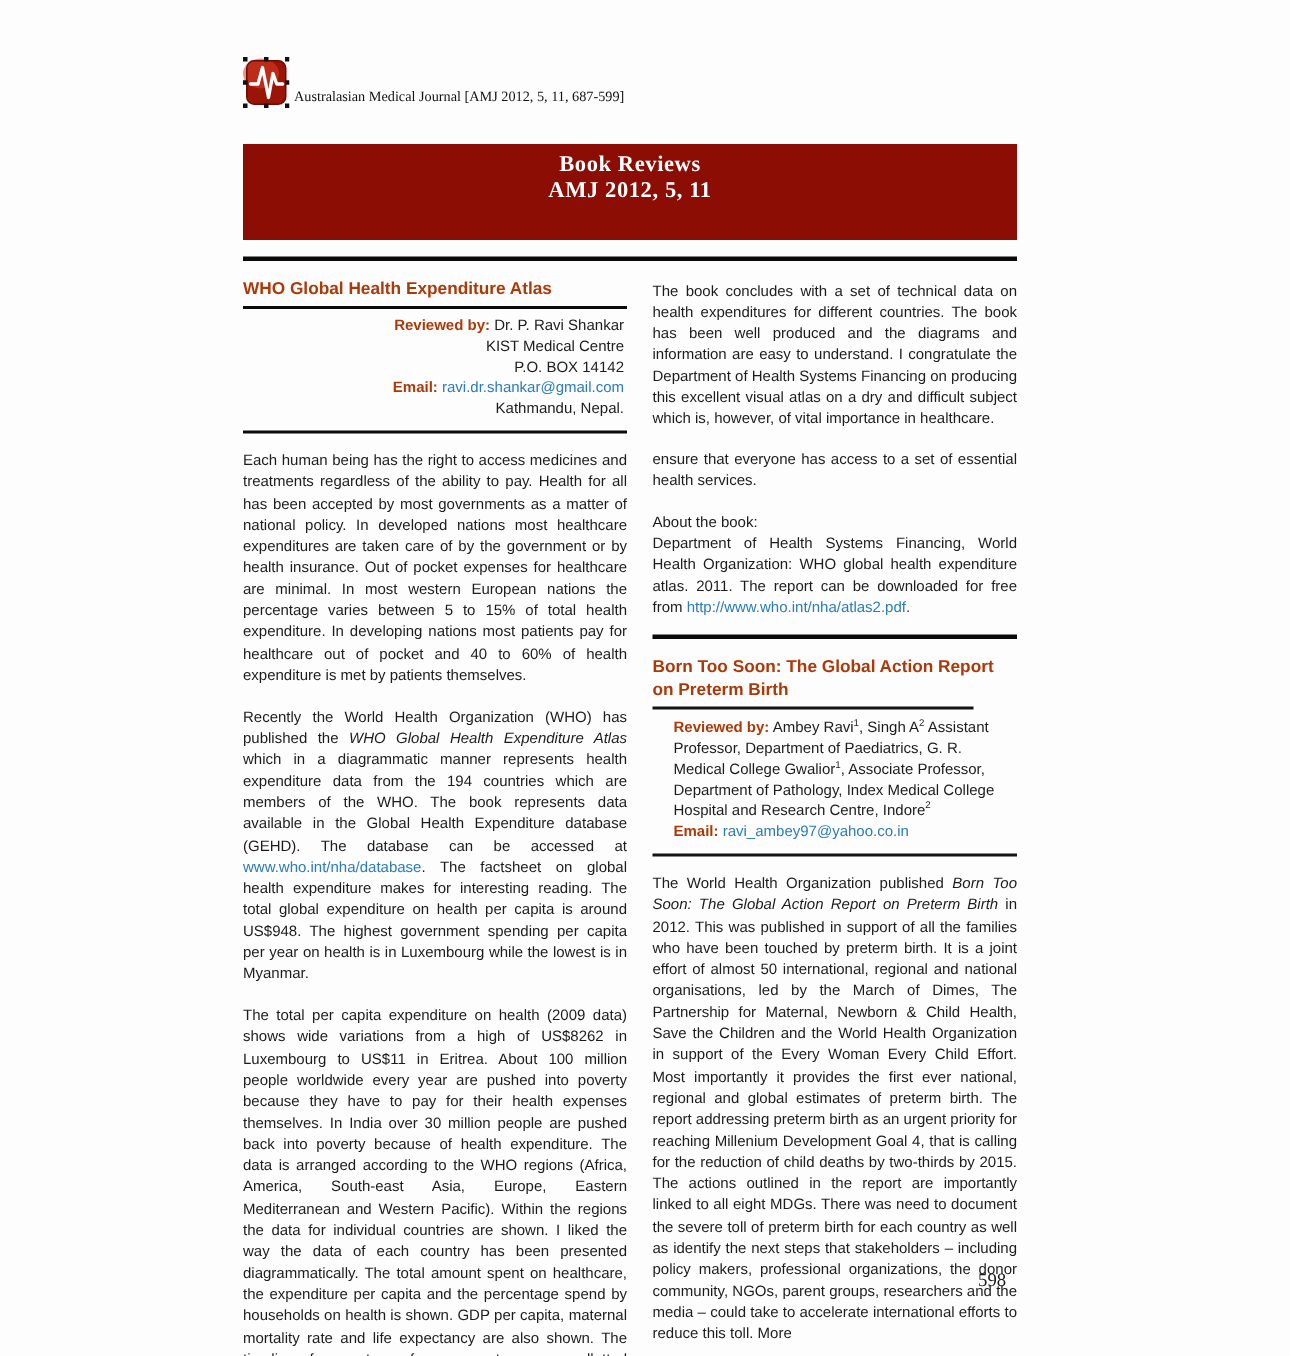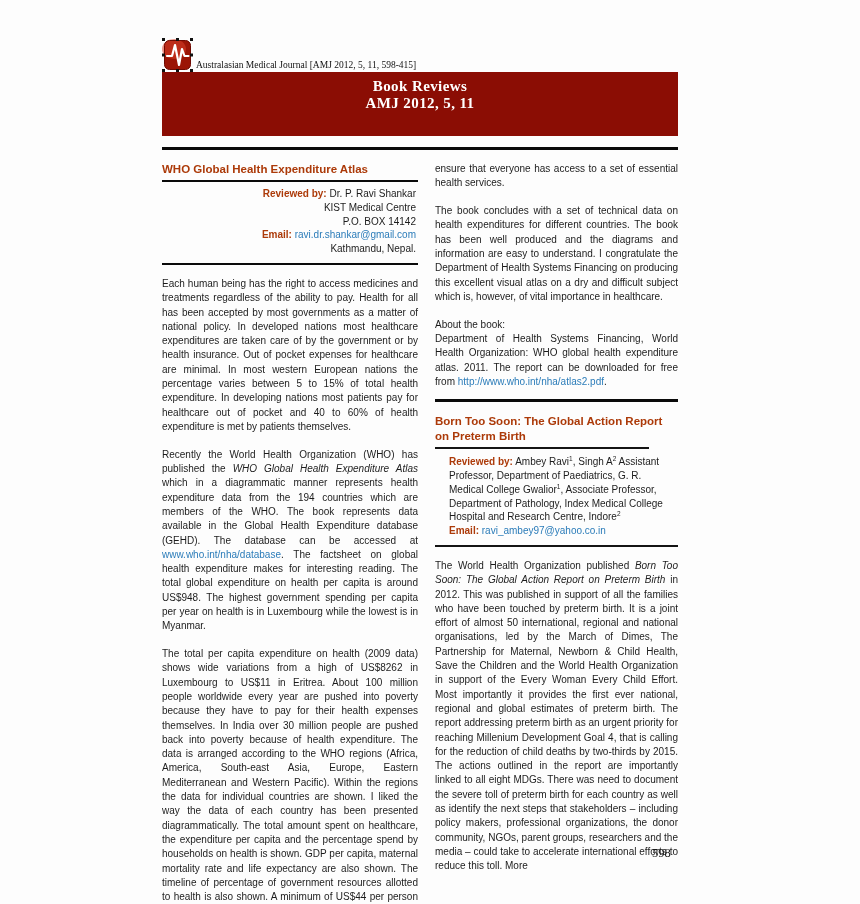--- a/index.html
+++ b/index.html
@@ -16,21 +16,21 @@
   
   .doc-header { margin-top:38px; display:flex; align-items:flex-end; gap:3px; height:34px; }
   .logo { width:31px; height:34px; flex:0 0 auto; }
   .journal-line {
     font-family:"Liberation Serif", serif;
     font-size:9.5px; color:#111; padding-bottom:2px; white-space:nowrap;
   }
 
   
   .banner {
-    margin-top:0; height:64px; background:#8B0D04; color:#ffffff;
+    margin-top:24px; height:64px; background:#8B0D04; color:#ffffff;
     text-align:center; padding-top:6px;
     font-family:"Liberation Serif", serif; font-weight:bold;
   }
   .banner-title { font-size:15px; letter-spacing:.4px; }
   .banner-subtitle { font-size:15px; letter-spacing:.4px; }
 
   .rule-full { border-top:3px solid #0a0a0a; margin-top:11px; }
   .rule { border-top:2.5px solid #0a0a0a; }
   .rule-thin { border-top:2px solid #141414; }
 
@@ -80,21 +80,21 @@
         <rect x="0" y="0" width="3" height="3"></rect>
           <rect x="14" y="0" width="3" height="3"></rect>
           <rect x="28" y="0" width="3" height="3"></rect>
         <rect x="0" y="15.5" width="3" height="3"></rect>
           <rect x="28" y="15.5" width="3" height="3"></rect>
         <rect x="0" y="31" width="3" height="3"></rect>
           <rect x="14" y="31" width="3" height="3"></rect>
           <rect x="28" y="31" width="3" height="3"></rect>
       </g>
     </svg>
-    <span class="journal-line">Australasian Medical Journal [AMJ 2012, 5, 11, 598-415]</span>
+    <span class="journal-line">Australasian Medical Journal [AMJ 2012, 5, 11, 687-599]</span>
   </div>
 
   <div class="banner">
     <div class="banner-title">Book Reviews</div>
     <div class="banner-subtitle">AMJ 2012, 5, 11</div>
   </div>
 
   <div class="rule-full"></div>
 
   <div class="columns">
@@ -113,23 +113,23 @@
       <div class="rule"></div>
 
       <p class="body-para first-para">Each human being has the right to access medicines and treatments regardless of the ability to pay. Health for all has been accepted by most governments as a matter of national policy. In developed nations most healthcare expenditures are taken care of by the government or by health insurance. Out of pocket expenses for healthcare are minimal. In most western European nations the percentage varies between 5 to 15% of total health expenditure. In developing nations most patients pay for healthcare out of pocket and 40 to 60% of health expenditure is met by patients themselves.</p>
 
       <p class="body-para"><span>Recently the World Health Organization (WHO) has published the </span><span class="italic">WHO Global Health Expenditure Atlas</span><span> which in a diagrammatic manner represents health expenditure data from the 194 countries which are members of the WHO. The book represents data available in the Global Health Expenditure database (GEHD). The database can be accessed at </span><span class="inline-link">www.who.int/nha/database</span><span>. The factsheet on global health expenditure makes for interesting reading. The total global expenditure on health per capita is around US$948. The highest government spending per capita per year on health is in Luxembourg while the lowest is in Myanmar.</span></p>
 
       <p class="body-para">The total per capita expenditure on health (2009 data) shows wide variations from a high of US$8262 in Luxembourg to US$11 in Eritrea. About 100 million people worldwide every year are pushed into poverty because they have to pay for their health expenses themselves. In India over 30 million people are pushed back into poverty because of health expenditure. The data is arranged according to the WHO regions (Africa, America, South-east Asia, Europe, Eastern Mediterranean and Western Pacific). Within the regions the data for individual countries are shown. I liked the way the data of each country has been presented diagrammatically. The total amount spent on healthcare, the expenditure per capita and the percentage spend by households on health is shown. GDP per capita, maternal mortality rate and life expectancy are also shown. The timeline of percentage of government resources allotted to health is also shown. A minimum of US$44 per person has been recommended to</p>
     </div>
 
     <div class="col col-right">
+      <p class="body-para">The book concludes with a set of technical data on health expenditures for different countries. The book has been well produced and the diagrams and information are easy to understand. I congratulate the Department of Health Systems Financing on producing this excellent visual atlas on a dry and difficult subject which is, however, of vital importance in healthcare.</p>
+
       <p class="body-para first-para">ensure that everyone has access to a set of essential health services.</p>
-
-      <p class="body-para">The book concludes with a set of technical data on health expenditures for different countries. The book has been well produced and the diagrams and information are easy to understand. I congratulate the Department of Health Systems Financing on producing this excellent visual atlas on a dry and difficult subject which is, however, of vital importance in healthcare.</p>
 
       <p class="about-label">About the book:</p>
       <p><span>Department of Health Systems Financing, World Health Organization: WHO global health expenditure atlas. 2011. The report can be downloaded for free from </span><span class="inline-link">http://www.who.int/nha/atlas2.pdf</span><span>.</span></p>
 
       <div class="rule-above-review2"></div>
 
       <h2 class="review-title">Born Too Soon: The Global Action Report on Preterm Birth</h2>
       <div class="rule-thin title-rule partial-rule"></div>
 
       <div class="reviewer-box2">

